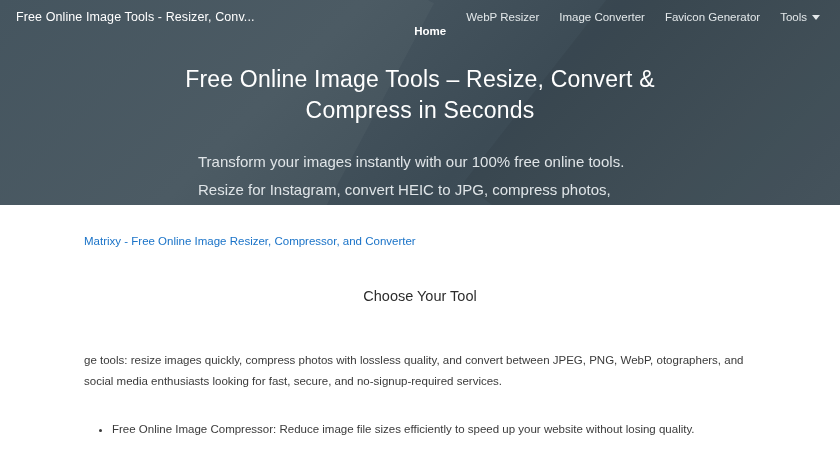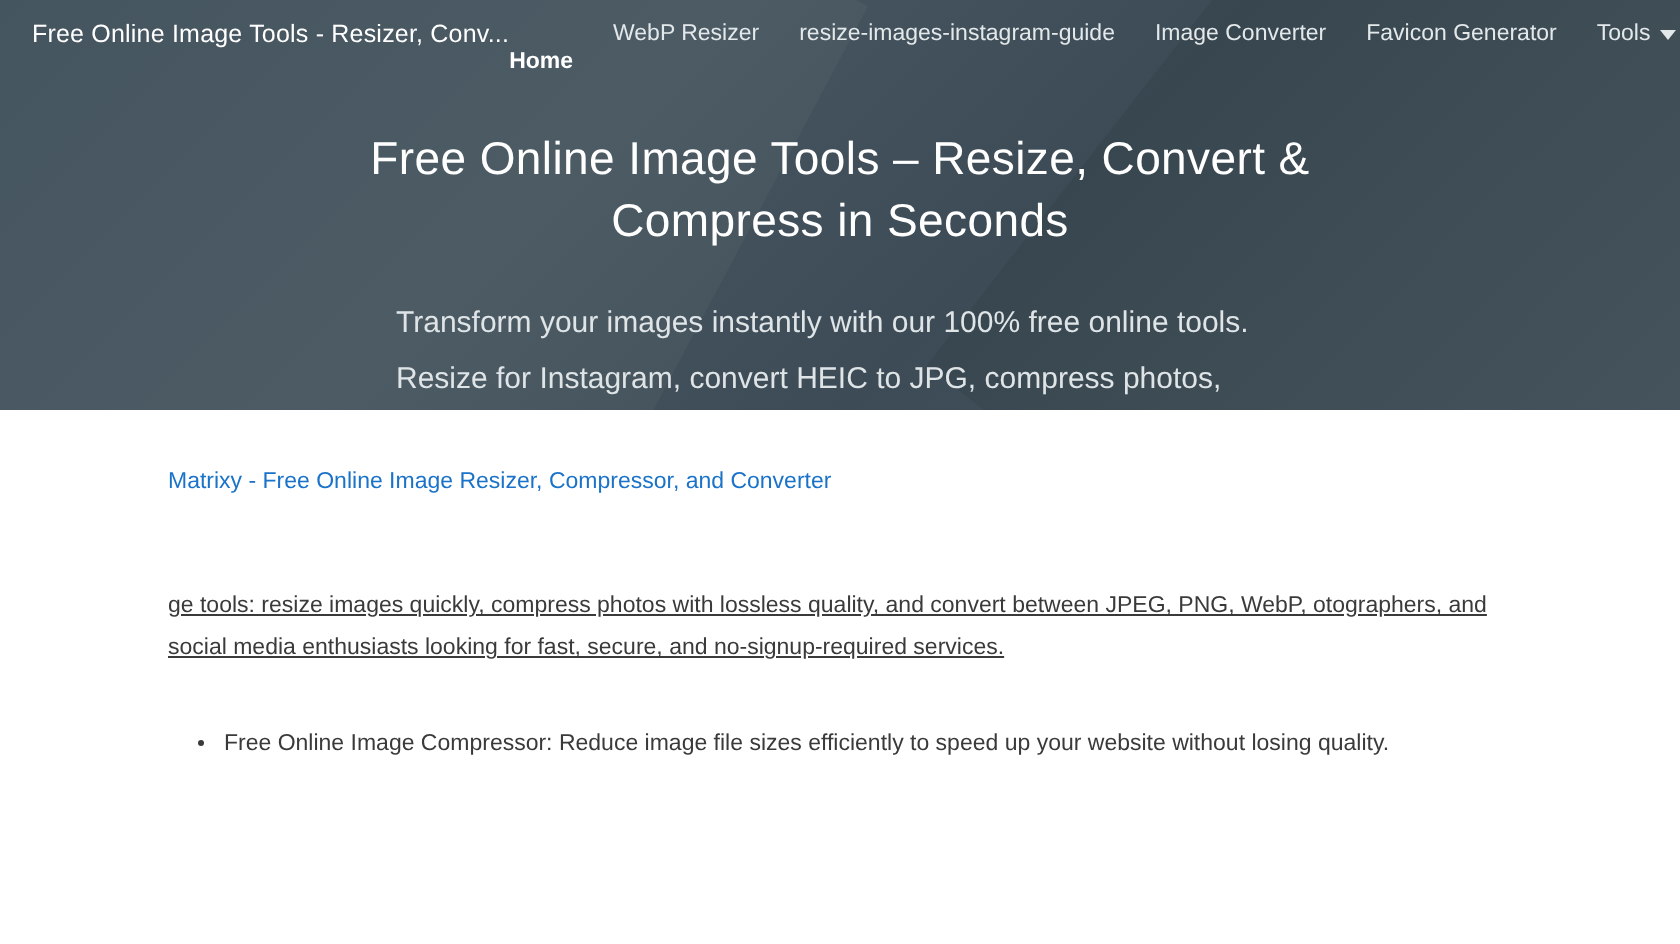--- a/index.html
+++ b/index.html
@@ -129,42 +129,41 @@
     font-weight: normal;
   }
   .intro-block {
     margin-top: 46px;
     margin-left: 54px;
     margin-right: 54px;
     color: #3a3a3a;
     font-size: 11.5px;
     line-height: 1.85;
   }
-  .intro-block p { margin: 0; text-decoration: underline; }
+  .intro-block p { margin: 0; }
   .features-list {
     margin: 26px 0 0 0;
     padding-left: 82px;
     color: #3a3a3a;
     font-size: 11.5px;
     line-height: 1.85;
   }
   .features-list li { margin-bottom: 18px; }
 </style>
 </head>
 <body>
 
 <div class="hero">
 
   <div class="navbar">
     <div class="site-title">Free Online Image Tools - Resizer, Conv...</div>
 
     <div class="nav-links">
       <a class="nav-link active" href="#">Home</a>
       <a class="nav-link" href="#">WebP Resizer</a>
-      <a class="nav-link" href="#">resize-images-instagram-guide</a>
       <a class="nav-link" href="#">Image Converter</a>
       <a class="nav-link" href="#">Favicon Generator</a>
 
       <div class="nav-more">
         <span>Tools</span>
         <span class="chev"></span>
       </div>
 
     </div>
   </div>
@@ -172,20 +171,21 @@
   <div class="hero-body">
     <h1 class="hero-title">Free Online Image Tools – Resize, Convert &amp; Compress in Seconds</h1>
     <p class="hero-desc">Transform your images instantly with our 100% free online tools. Resize for Instagram, convert HEIC to JPG, compress photos, remove backgrounds, and create favicons — all in your browser. No download, no watermark, no sign-in required.</p>
   </div>
 </div>
 
 <div class="content">
 
   <a class="breadcrumb-link" href="#">Matrixy - Free Online Image Resizer, Compressor, and Converter</a>
 
+  <h2 class="section-heading">Choose Your Tool</h2>
 
   <div class="intro-block">
     <p>ge tools: resize images quickly, compress photos with lossless quality, and convert between JPEG, PNG, WebP, otographers, and social media enthusiasts looking for fast, secure, and no-signup-required services.</p>
   </div>
 
   <ul class="features-list">
     <li>Free Online Image Compressor: Reduce image file sizes efficiently to speed up your website without losing quality.</li>
   </ul>
 
 </div>

